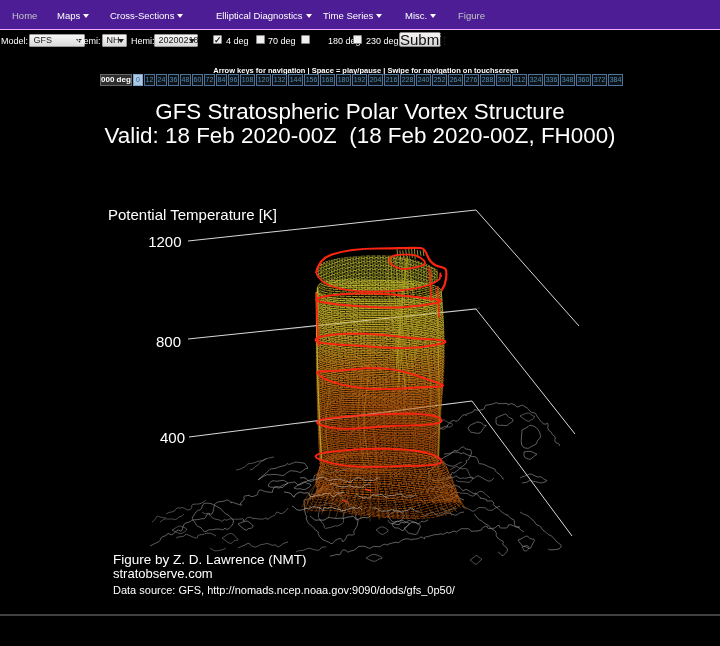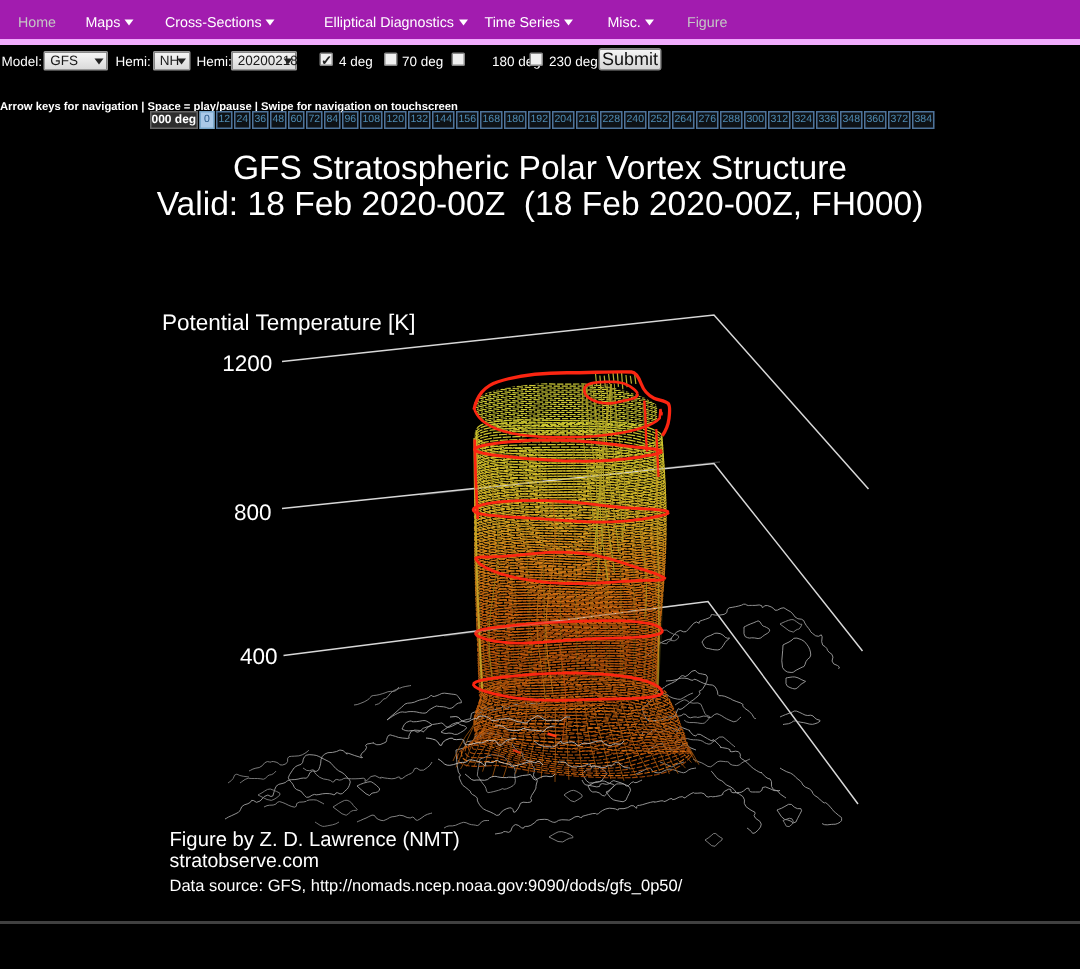--- a/index.html
+++ b/index.html
@@ -1,44 +1,44 @@
 <!DOCTYPE html>
 <html><head><meta charset="utf-8"><style>
 *{margin:0;padding:0;box-sizing:border-box}
 html,body{width:720px;height:646px;background:#000;font-family:"Liberation Sans",sans-serif;overflow:hidden;position:relative}
 svg{font-family:"Liberation Sans",sans-serif}
-.nav{position:absolute;left:0;top:0;width:720px;height:30px;background:#a21caf;border-bottom:4px solid #f0abfc}
+.nav{position:absolute;left:0;top:0;width:720px;height:30px;background:#4c1d95;border-bottom:1px solid #f0abfc}
 .nav span{position:absolute;top:10px;font-size:9.5px;color:#fff;font-weight:normal;white-space:nowrap}
 .nav span.plain{color:#c5c5c5;font-weight:normal}
 .nav b.car{display:inline-block;width:0;height:0;border-left:3.8px solid transparent;border-right:3.8px solid transparent;border-top:4.6px solid #fff;margin-left:3px;margin-bottom:1px;vertical-align:middle}
 .formbar{position:absolute;left:0;top:31px;width:720px;height:24px;background:#000;color:#fff;font-size:9px}
 .formbar .lbl{position:absolute;top:5px}
 .sel{position:absolute;top:3px;height:13px;background:linear-gradient(#f6f6f6,#dadada);border:1px solid #999;border-radius:1px;color:#1a1a1a;font-size:9px;line-height:11px;padding-left:3.5px}
 .sel .ar{position:absolute;right:2.5px;top:4px;width:0;height:0;border-left:3px solid transparent;border-right:3px solid transparent;border-top:4px solid #222}
 .cb{position:absolute;top:3.5px;width:9px;height:9px;background:#f0f0f0;border:1px solid #888;border-radius:1px;font-size:9px;line-height:8px;color:#222;text-align:center;font-weight:bold}
-.btn{position:absolute;left:399px;top:1px;height:15px;width:42px;background:linear-gradient(#f5f5f5,#d5d5d5);border:1px solid #888;border-radius:2px;color:#111;font-size:12px;text-align:center;line-height:13px}
-.keys{position:absolute;left:0;top:66px;width:708px;color:#fff;font-size:7.5px;font-weight:bold}
+.btn{position:absolute;left:399px;top:1px;height:15px;width:42px;background:linear-gradient(#f5f5f5,#d5d5d5);border:1px solid #888;border-radius:2px;color:#111;font-size:15px;text-align:center;line-height:13px}
+.keys{position:absolute;left:12px;top:66px;width:708px;text-align:center;color:#fff;font-size:7.5px;font-weight:bold}
 .tbar{position:absolute;left:100px;top:74px;height:13px;white-space:nowrap;font-size:8px}
 .tlab{display:inline-block;vertical-align:top;height:12px;line-height:10px;background:#2e2e2e;border:1px solid #666;color:#fff;font-weight:bold;font-size:8px;width:32px;text-align:left}
 .cell{display:inline-block;vertical-align:top;height:12px;line-height:10px;border:1px solid #4e739a;margin-left:1px;background:#0e1216;color:#4f8cb4;text-align:center;font-size:7px}
 .cell.on{background:#aac9e8;color:#2b5a8a;border-color:#7aa8cc}
 .botline{position:absolute;left:0;top:614px;width:720px;height:2px;background:#404040}
 </style></head><body>
 <div class="nav">
  <span class="plain" style="left:12px">Home</span>
  <span style="left:57px">Maps<b class="car"></b></span>
  <span style="left:110px">Cross-Sections<b class="car"></b></span>
  <span style="left:216px">Elliptical Diagnostics<b class="car"></b></span>
  <span style="left:323px">Time Series<b class="car"></b></span>
  <span style="left:405px">Misc.<b class="car"></b></span>
  <span class="plain" style="left:458px">Figure</span>
 </div>
 <div class="formbar">
  <span class="lbl" style="left:1px">Model:</span>
- <span class="sel" style="left:29px;width:43px">GFS<span class="ar"></span></span>
+ <span class="sel" style="left:29px;width:56px">GFS<span class="ar"></span></span>
  <span class="lbl" style="left:77px">Hemi:</span>
  <span class="sel" style="left:102px;width:25px">NH<span class="ar"></span></span>
  <span class="lbl" style="left:131px">Hemi:</span>
  <span class="sel" style="left:154px;width:44px">20200218<span class="ar"></span></span>
  <span class="cb" style="left:213px">✓</span>
  <span class="lbl" style="left:226px">4 deg</span>
  <span class="cb" style="left:256px"></span>
  <span class="lbl" style="left:268px">70 deg</span>
  <span class="cb" style="left:301px"></span>
  <span class="lbl" style="left:328px">180 deg</span>

